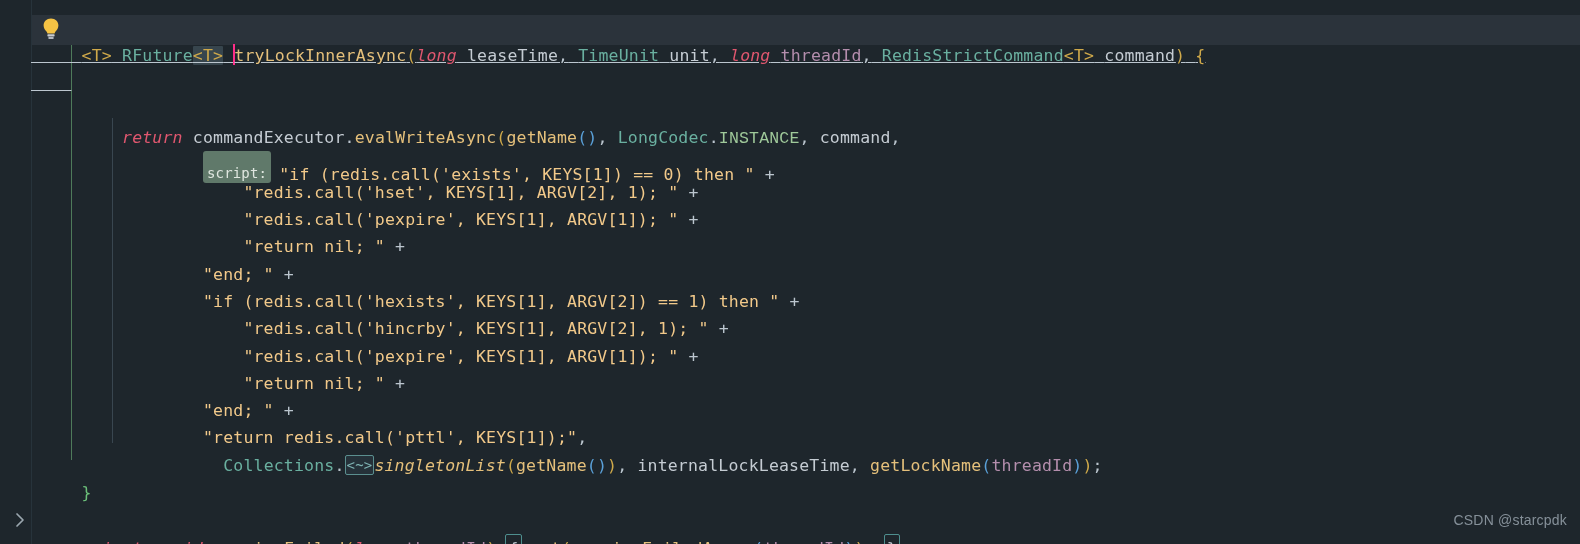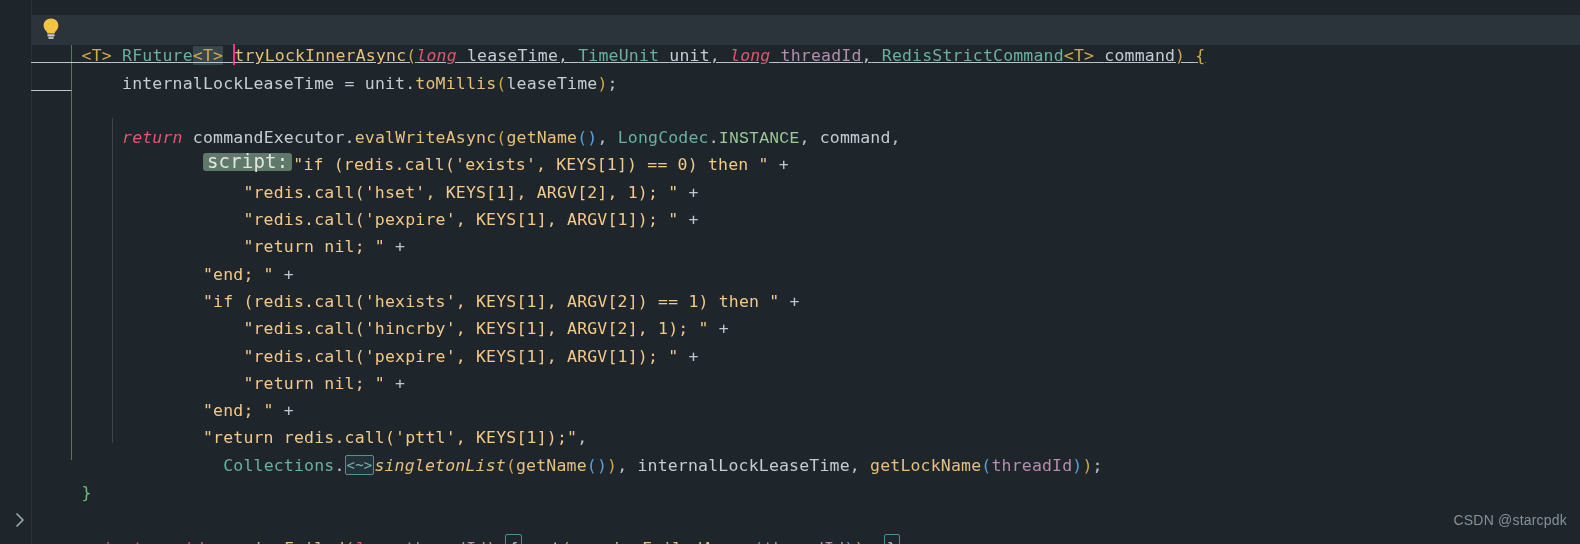--- a/index.html
+++ b/index.html
@@ -128,25 +128,25 @@
   .cls     { color: #6ab0a0; }
   .brace   { color: #6cc07a; }
   .op      { color: #bcc6cf; }
 
   
   .param-hint {
     display: inline-block;
     background: #60796a;
     color: #dfe6df;
     border-radius: 3px;
-    padding: 0px 4px 1px 4px;
-    font-size: 19px;
+    padding: 14px 4px 1px 4px;
+    font-size: 14px;
     line-height: 17px;
     vertical-align: 2px;
-    margin-right: 1px;
+    margin-right: 8px;
   }
 
   
   .inlay-box {
     display: inline-block;
     border: 1px solid #5b8f8f;
     color: #7fb3b3;
     border-radius: 2px;
     font-size: 14px;
     line-height: 16px;
@@ -225,23 +225,20 @@
   </svg>
 
   <div id="code">
 
     
     <div class="line" style="top:15px;text-decoration:underline;">
 <span class="op">     </span><span class="gen">&lt;T&gt;</span><span class="op"> </span><span class="type">RFuture</span><span class="gen sel-box">&lt;T&gt;</span><span class="op"> </span><span id="caret"></span><span class="mth">tryLockInnerAsync</span><span class="paren">(</span><span class="kw">long</span><span class="op"> </span><span class="ident">leaseTime</span><span class="punc">,</span><span class="op"> </span><span class="type">TimeUnit</span><span class="op"> </span><span class="ident">unit</span><span class="punc">,</span><span class="op"> </span><span class="kw">long</span><span class="op"> </span><span class="param">threadId</span><span class="punc">,</span><span class="op"> </span><span class="type">RedisStrictCommand</span><span class="gen">&lt;T&gt;</span><span class="op"> </span><span class="ident">command</span><span class="paren">)</span><span class="op"> </span><span class="paren">{</span>
     </div>
 
     
-    <div class="line" style="top:42.3px;">
-<span class="op">         </span><span class="ident">internalLockLeaseTime</span><span class="op"> = </span><span class="ident">unit</span><span class="punc">.</span><span class="mth">toMillis</span><span class="paren">(</span><span class="ident">leaseTime</span><span class="paren">)</span><span class="punc">;</span>
-    </div>
 
     
     <div class="line" style="top:69.6px;"></div>
 
     
     <div class="line" style="top:96.9px;">
 <span class="op">         </span><span class="kw">return</span><span class="op"> </span><span class="ident">commandExecutor</span><span class="punc">.</span><span class="mth">evalWriteAsync</span><span class="paren">(</span><span class="mth">getName</span><span class="paren2">()</span><span class="punc">,</span><span class="op"> </span><span class="cls">LongCodec</span><span class="punc">.</span><span class="field">INSTANCE</span><span class="punc">,</span><span class="op"> </span><span class="ident">command</span><span class="punc">,</span>
     </div>
 
     

